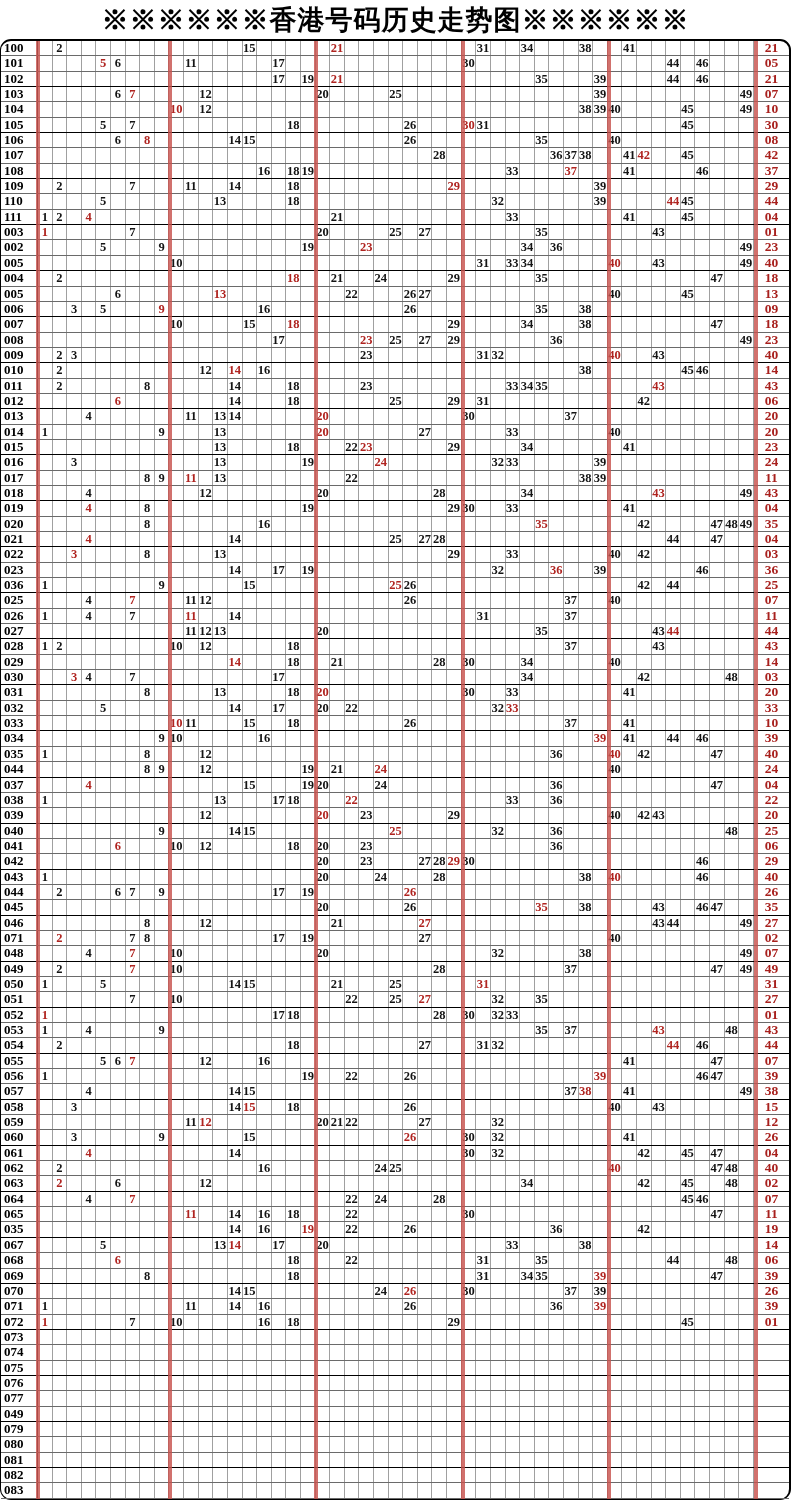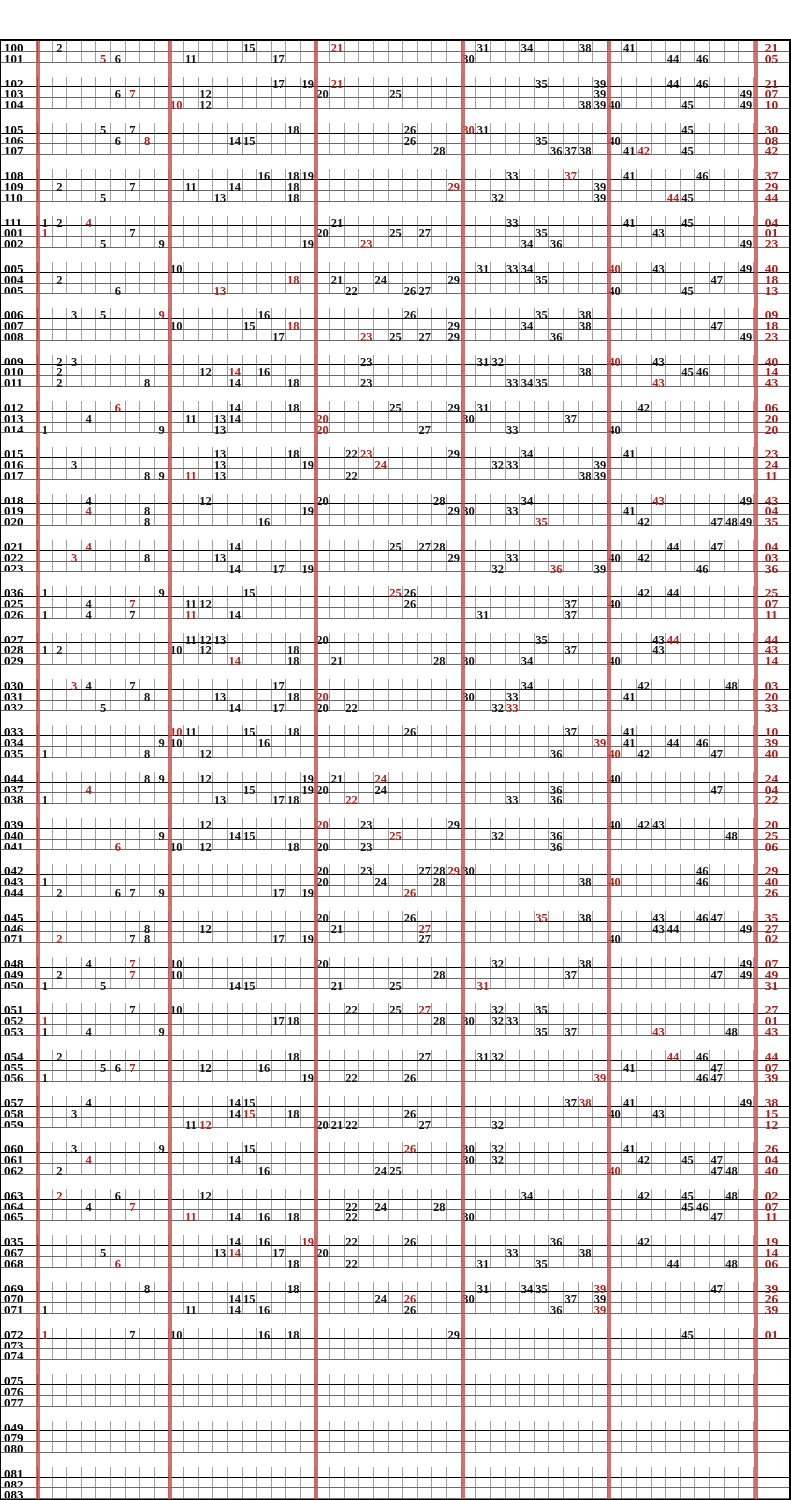--- a/index.html
+++ b/index.html
@@ -18,28 +18,29 @@
     letter-spacing: 1px;
     white-space: nowrap;
   }
   .grid {
     position: absolute; left: 0; top: 39px; right: 0; bottom: 0;
     display: flex; flex-direction: column;
     border-top: 2px solid #000;
     border-left: 1px solid #000;
     border-right: 2px solid #000;
     border-bottom: 1px solid #000;
+    border-radius: 11px;
   }
   .row {
     flex: 1;
     display: flex;
     border-bottom: 1px solid #6a6a6a;
     min-height: 0;
   }
-  .row.thick { border-bottom: 1px solid #000; margin-top: 14px; }
+  .row.thick { border-bottom: 1px solid #000; }
   .row:last-child { border-bottom: none; }
   .cell-label {
     width: 37px;
     border-right: 1px solid #222;
     font-size: 13px; font-weight: bold; color: #000;
     line-height: 14px;
     padding-left: 3px;
     white-space: nowrap;
     overflow: hidden;
   }
@@ -61,20 +62,21 @@
     position: absolute; top: 0; bottom: 0; width: 4px;
     background: rgba(199,82,77,0.82);
     z-index: 3;
     pointer-events: none;
   }
 </style>
 </head>
 <body>
 
 <div class="page">
+  <div class="title">※※※※※※香港号码历史走势图※※※※※※</div>
   <div class="grid" id="grid">
       <div class="row">
         <div class="cell-label">100</div>
         <div class="nums">
           <div class="num-cell"></div>
           <div class="num-cell">2</div>
           <div class="num-cell"></div>
           <div class="num-cell"></div>
           <div class="num-cell"></div>
           <div class="num-cell"></div>
@@ -723,21 +725,21 @@
           <div class="num-cell"></div>
           <div class="num-cell">45</div>
           <div class="num-cell"></div>
           <div class="num-cell"></div>
           <div class="num-cell"></div>
           <div class="num-cell"></div>
         </div>
         <div class="cell-special">04</div>
       </div>
       <div class="row">
-        <div class="cell-label">001</div>
+        <div class="cell-label">003</div>
         <div class="nums">
           <div class="num-cell red">1</div>
           <div class="num-cell"></div>
           <div class="num-cell"></div>
           <div class="num-cell"></div>
           <div class="num-cell"></div>
           <div class="num-cell"></div>
           <div class="num-cell">7</div>
           <div class="num-cell"></div>
           <div class="num-cell"></div>

